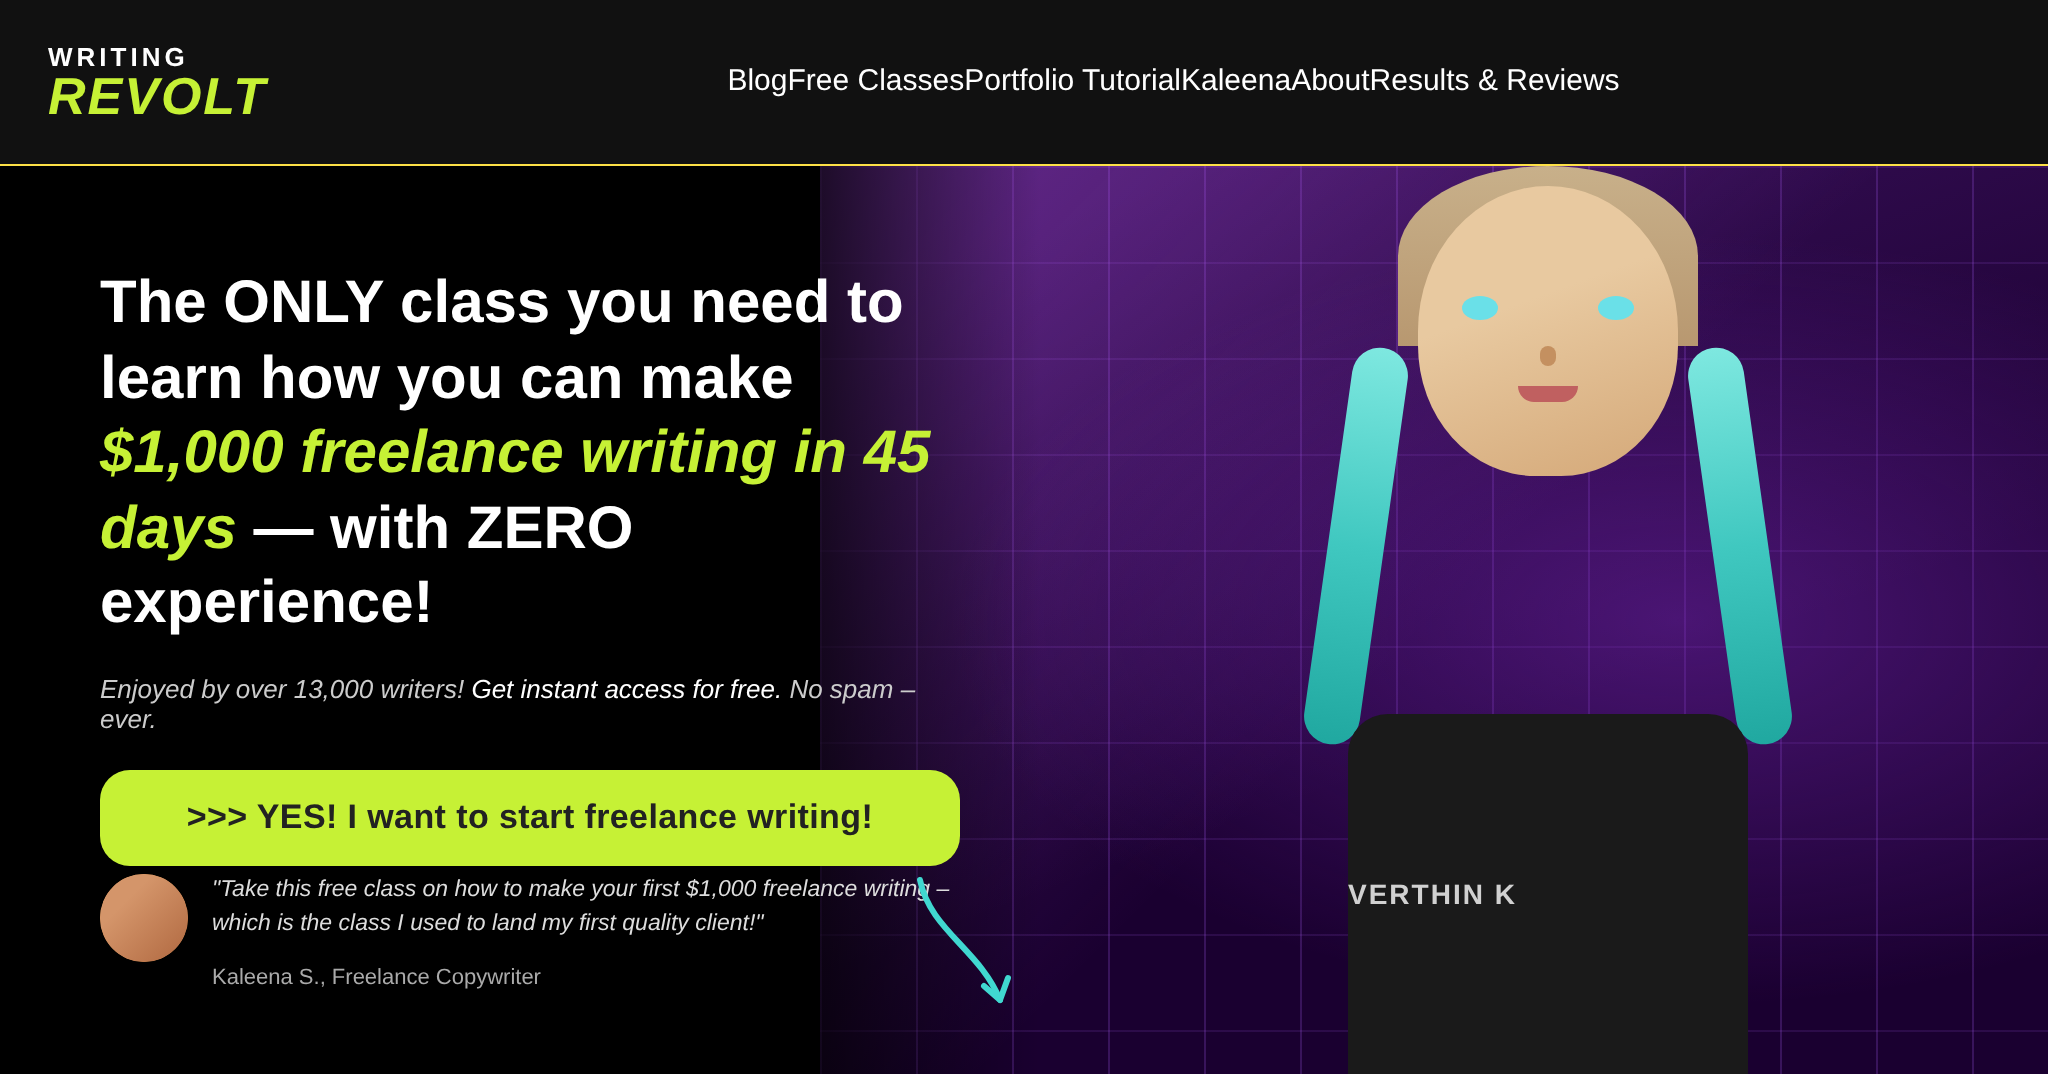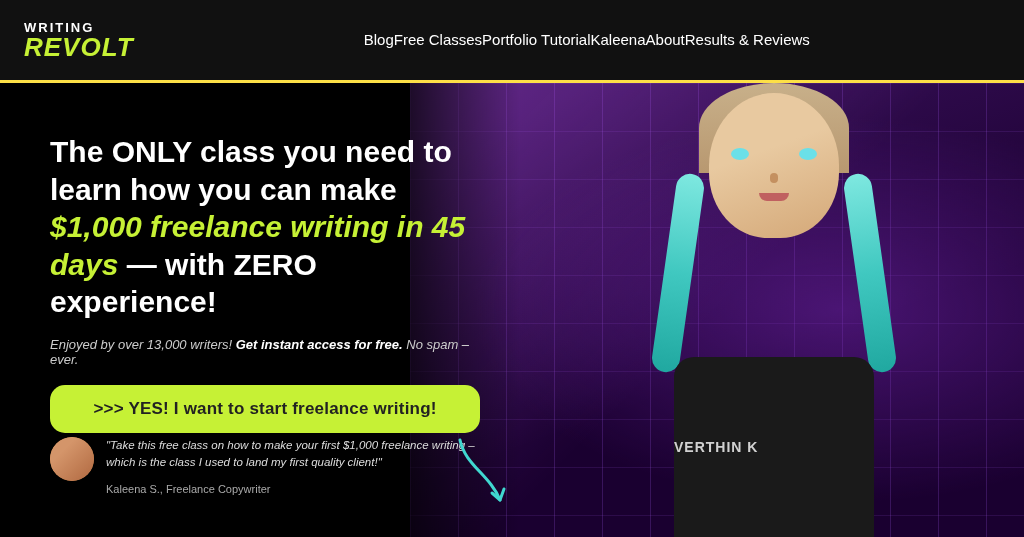--- a/index.html
+++ b/index.html
@@ -12,21 +12,21 @@
       overflow: hidden;
     }
 
     
     nav {
       background: #111;
       display: flex;
       align-items: center;
       padding: 0 24px;
       height: 83px;
-      border-bottom: 3px solid #fde047;
+      border-bottom: 1px solid #fde047;
     }
     .logo {
       display: flex;
       flex-direction: column;
       line-height: 1;
       margin-right: 40px;
       min-width: 90px;
     }
     .logo-writing {
       font-size: 13px;
@@ -217,21 +217,21 @@
       font-style: italic;
     }
 
     .subtext {
       font-size: 13px;
       color: #ccc;
       margin-bottom: 18px;
       font-style: italic;
     }
     .subtext strong {
-      font-weight: 700;
+      font-weight: 400;
       color: #fff;
     }
 
     
     .cta-btn {
       display: inline-block;
       background: #c6f135;
       color: #222;
       font-size: 17px;
       font-weight: 800;

